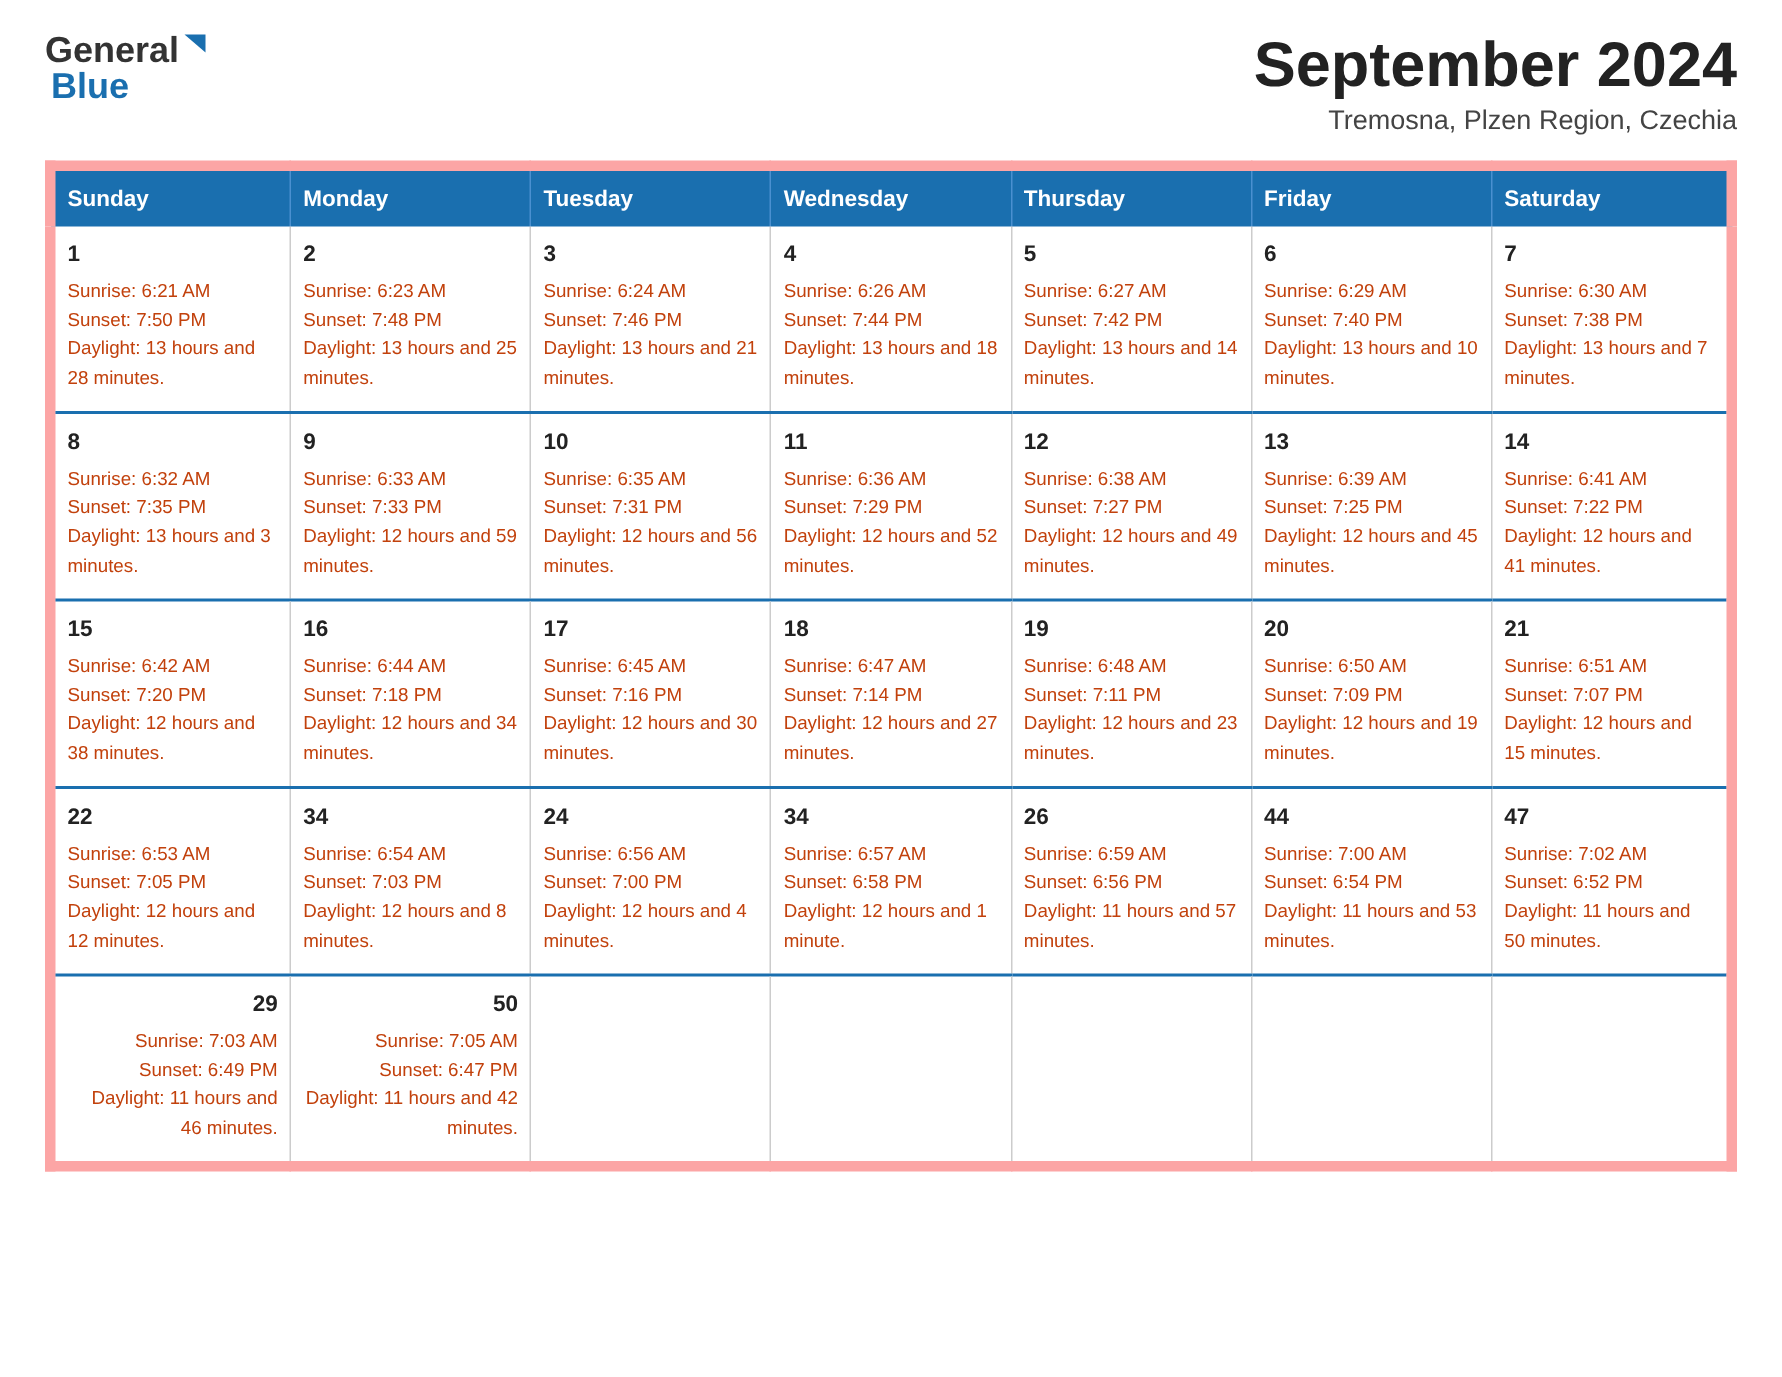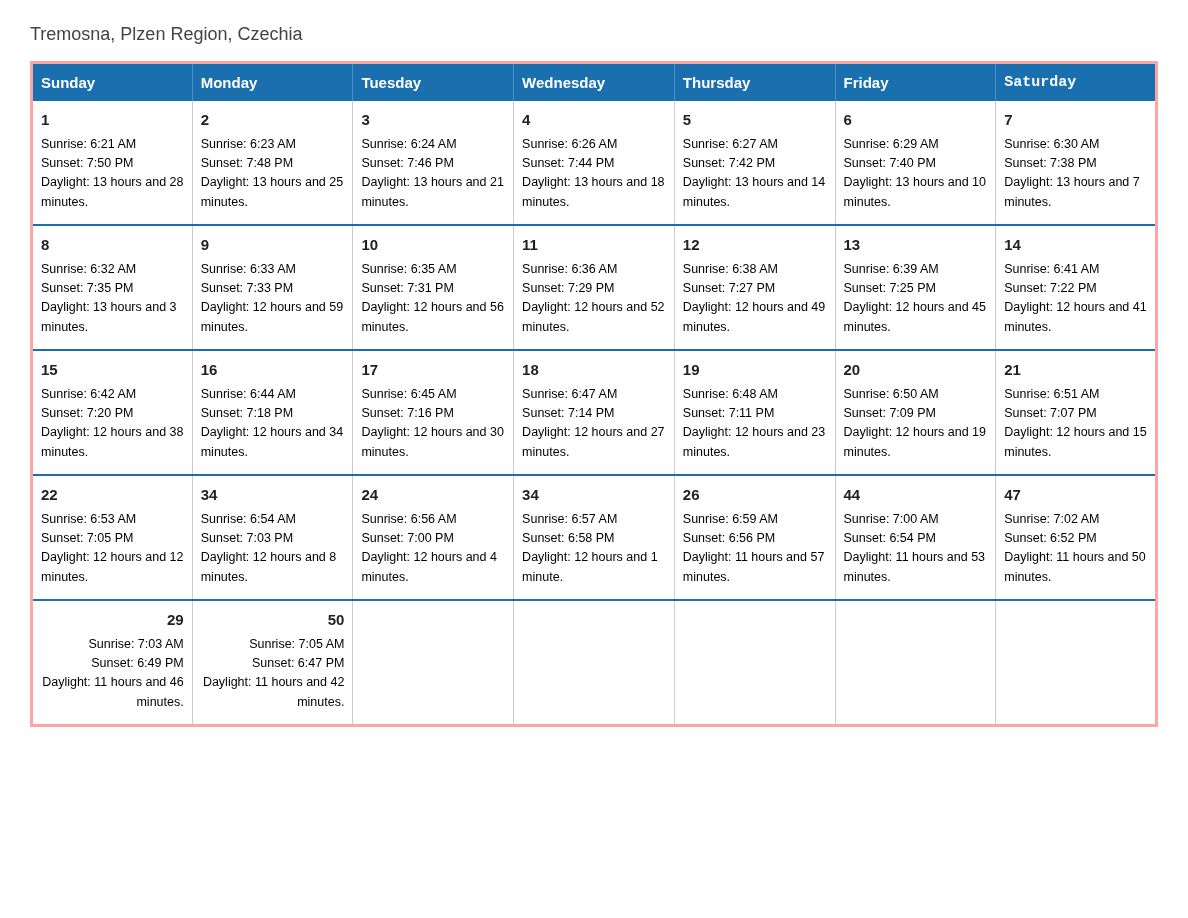--- a/index.html
+++ b/index.html
@@ -26,39 +26,37 @@
     .month-year {
       font-size: 42px;
       font-weight: bold;
       color: #222;
       line-height: 1.1;
     }
     .location {
       font-size: 18px;
       color: #444;
       margin-top: 4px;
-      text-align: center;
     }
     .calendar {
       width: 100%;
       border-collapse: collapse;
-      border: 3px solid #fca5a5;
+      border: 7px solid #fca5a5;
     }
     .calendar thead tr th {
       background-color: #1a6faf;
       color: #fff;
       padding: 10px 8px;
       font-size: 15px;
       font-weight: bold;
       text-align: left;
       border-right: 1px solid #4a90d0;
     }
     .calendar thead tr th:last-child {
       border-right: none;
-      font-family: Liberation Mono, monospace;
     }
     .calendar tbody tr td {
       vertical-align: top;
       padding: 8px 8px 12px 8px;
       border-right: 1px solid #ccc;
       border-bottom: 2px solid #1a6faf;
       font-size: 12.5px;
       line-height: 1.5;
       width: 14.28%;
       min-height: 100px;
@@ -71,21 +69,21 @@
       text-align: right;
     }
     .day-number {
       font-size: 15px;
       font-weight: bold;
       color: #222;
       display: block;
       margin-bottom: 3px;
     }
     .day-info {
-      color: #000000;
+      color: #c2410c;
       font-size: 12.5px;
       line-height: 1.55;
     }
     .empty-cell {
       background: #fff;
     }
     
     .logo-row {
       display: flex;
       align-items: center;
@@ -114,21 +112,35 @@
       font-size: 24px;
       font-weight: bold;
       color: #1a6faf;
       padding-left: 4px;
     }
   </style>
 </head>
 <body>
 
 <div class="header">
+  <div class="logo">
+    <div class="logo-row">
+      <span class="logo-general">General</span>
+      <span class="logo-arrow">
+        <svg viewBox="0 0 18 18" xmlns="http://www.w3.org/2000/svg">
+          <polygon points="2,2 16,2 16,14" fill="#1a6faf"></polygon>
+        </svg>
+      </span>
+    </div>
+    <div class="logo-blue-row">
+      <span class="logo-blue">Blue</span>
+    </div>
+  </div>
   <div class="title-block">
+    <div class="month-year">September 2024</div>
     <div class="location">Tremosna, Plzen Region, Czechia</div>
   </div>
 </div>
 
 <table class="calendar">
   <thead>
     <tr>
     <th>Sunday</th>
         <th>Monday</th>
         <th>Tuesday</th>

